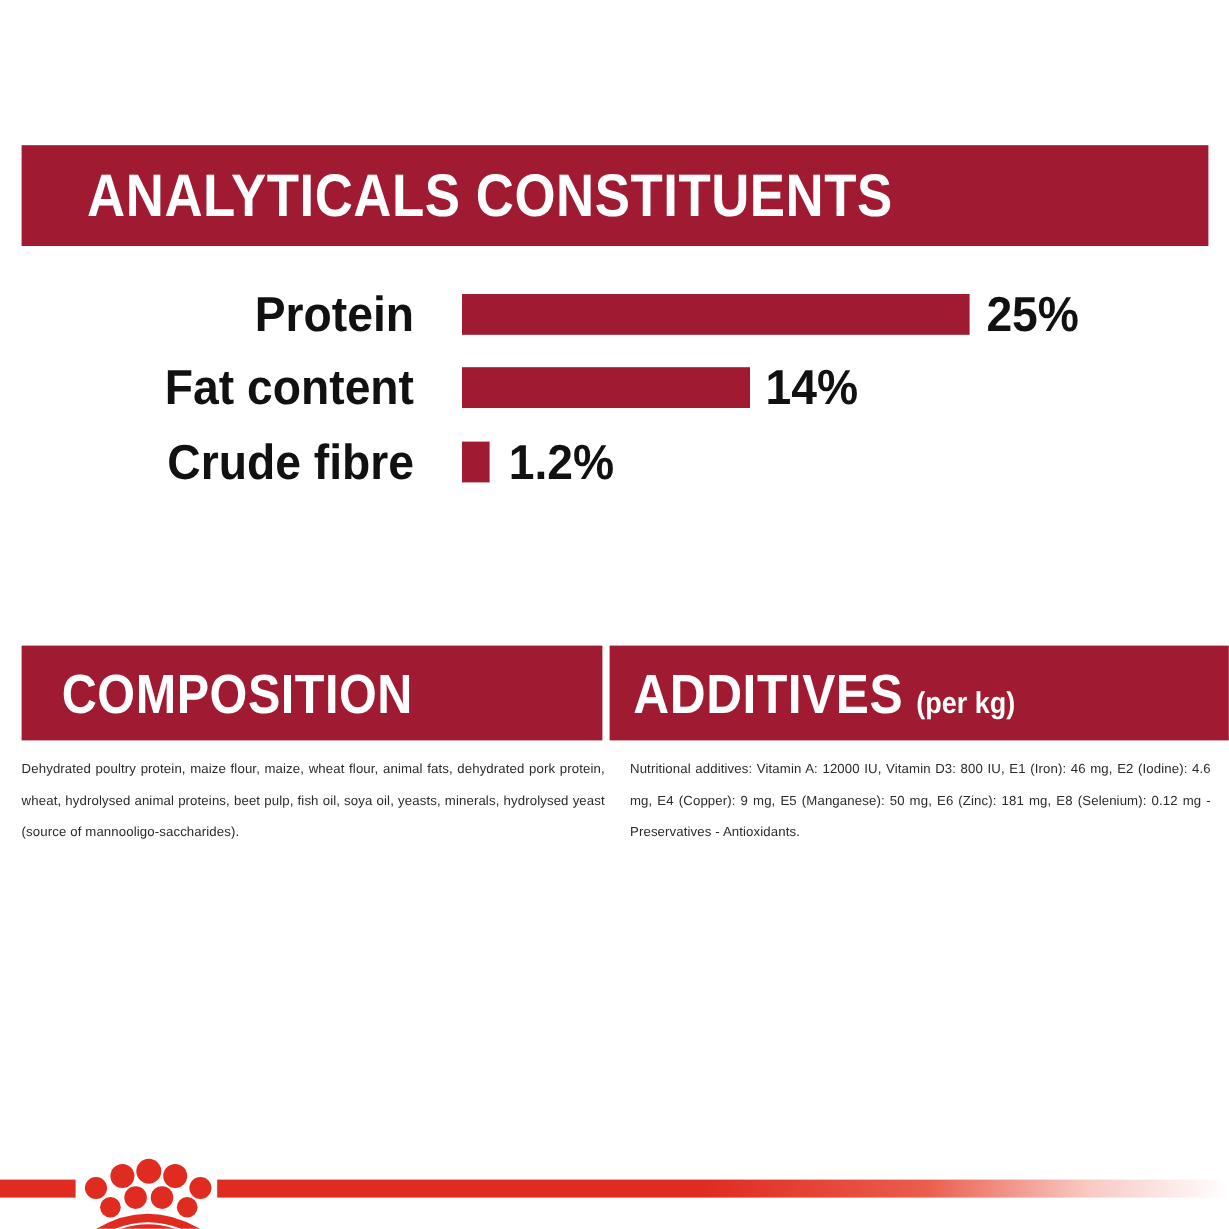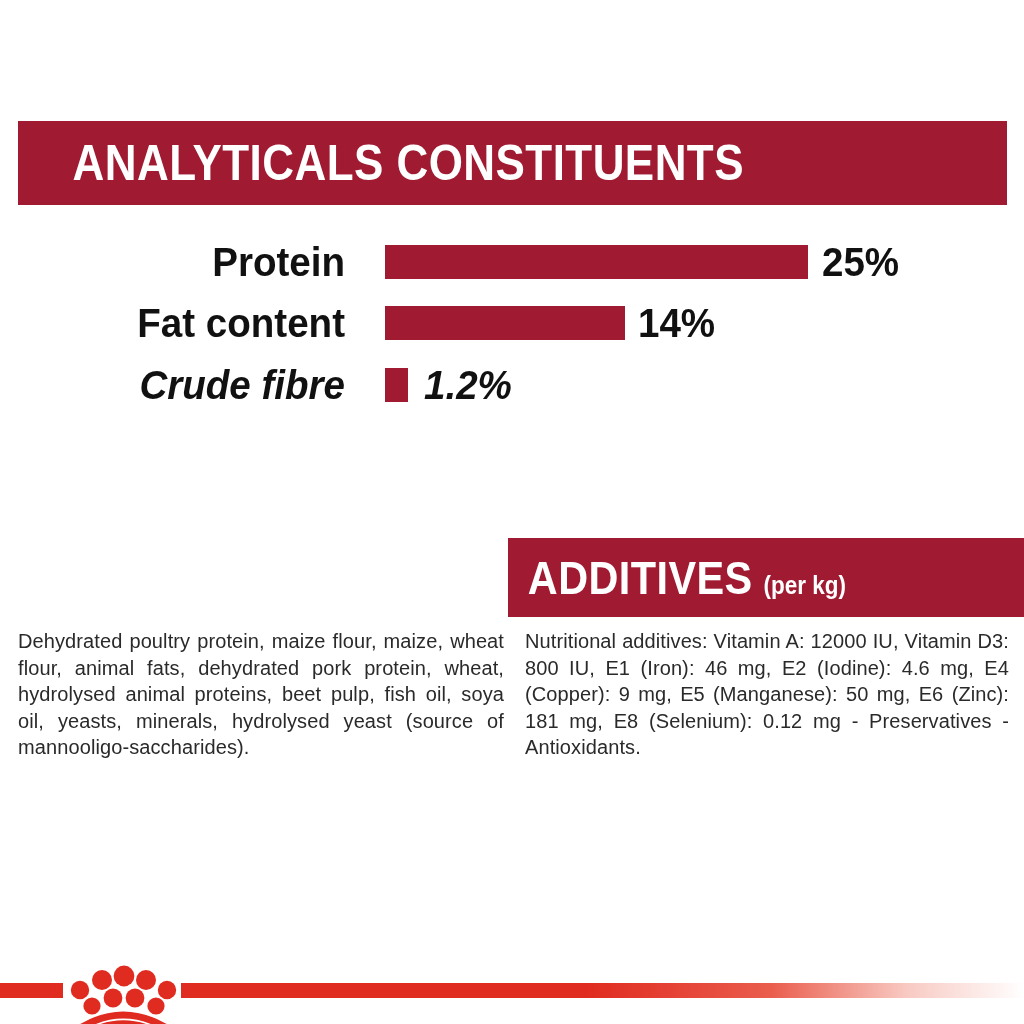--- a/index.html
+++ b/index.html
@@ -115,21 +115,21 @@
     white-space: nowrap;
     line-height: 44px;
     transform: scaleX(0.94);
     transform-origin: left center;
   }
 
   
   .body-text {
     position: absolute;
     font-family: "Liberation Sans", sans-serif;
-    font-size: 20px;
+    font-size: 11px;
     line-height: 26.5px;
     color: #2a2a2a;
     text-align: justify;
     letter-spacing: 0.1px;
   }
 
   #composition-text { left: 18px; top: 603px; width: 486px; }
   #additives-text   { left: 525px; top: 603px; width: 484px; }
 
   
@@ -183,28 +183,31 @@
       <span class="chart-bar" style="width:423px;"></span>
       <span class="chart-value" style="left:822px;">25%</span>
     </div>
 
     <div class="chart-row" style="top:276px;">
       <span class="chart-label">Fat content</span>
       <span class="chart-bar" style="width:240px;"></span>
       <span class="chart-value" style="left:638px;">14%</span>
     </div>
 
-    <div class="chart-row" style="top:338px;font-style:italic;">
+    <div class="chart-row" style="top:338px;">
       <span class="chart-label">Crude fibre</span>
       <span class="chart-bar" style="width:23px;"></span>
       <span class="chart-value" style="left:424px;">1.2%</span>
     </div>
 
   </div>
 
+  <div id="composition-bar" class="hdr-bar">
+    <span class="hdr-text">COMPOSITION</span>
+  </div>
 
   <div id="additives-bar" class="hdr-bar">
     <span class="hdr-inner">
       <span class="hdr-main">ADDITIVES</span>
       <span class="hdr-sub">(per kg)</span>
     </span>
   </div>
 
   <p id="composition-text" class="body-text">Dehydrated poultry protein, maize flour, maize, wheat flour, animal fats, dehydrated pork protein, wheat, hydrolysed animal proteins, beet pulp, fish oil, soya oil, yeasts, minerals, hydrolysed yeast (source of mannooligo-saccharides).</p>
 

